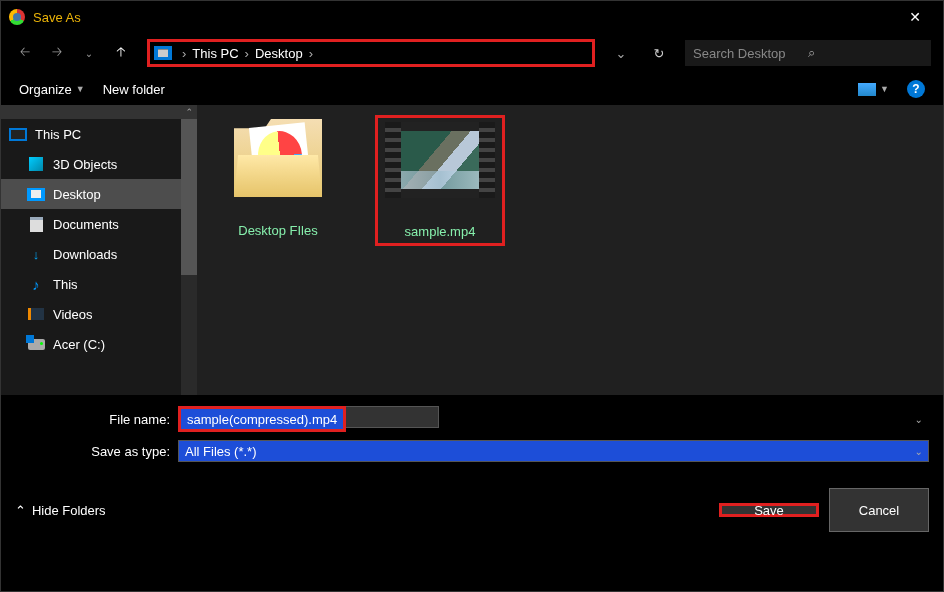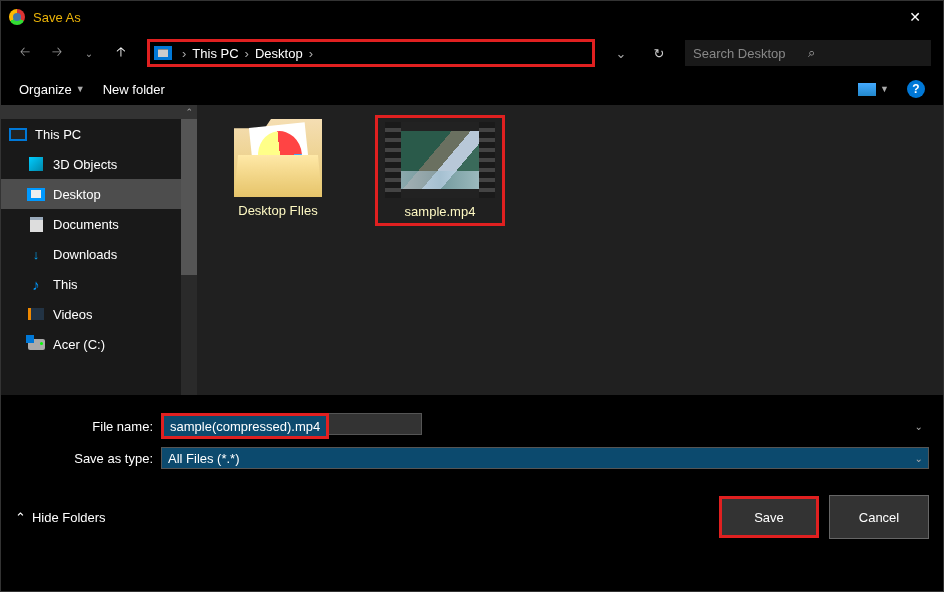--- a/index.html
+++ b/index.html
@@ -52,39 +52,39 @@
     .folder-ico { width: 88px; height: 78px; position: relative;}
     .folder-back{position:absolute;inset:0;background:linear-gradient(#f5deb3,#e6c870);clip-path:polygon(0 12%,35% 12%,42% 0,100% 0,100% 100%,0 100%);}
     .folder-doc{position:absolute;left:18px;top:6px;width:56px;height:62px;background:#fff;transform:rotate(-6deg);overflow:hidden;}
     .folder-doc::after{content:'';position:absolute;inset:6px;border-radius:50%;background:conic-gradient(#f44 0 90deg,#4af 90deg 200deg,#ff8 200deg 360deg);}
     .folder-front{position:absolute;left:0;right:0;bottom:0;height:60%;background:linear-gradient(#ffe9a8,#e6c46a);transform:perspective(80px) rotateX(10deg);transform-origin:bottom;}
     .video-ico{width:110px;height:76px;background:#222;display:flex;align-items:center;justify-content:center;position:relative;}
     .film-edge{position:absolute;top:0;bottom:0;width:16px;background:repeating-linear-gradient(#1a1a1a 0 6px,#444 6px 10px);}
     .film-edge.l{left:0;}.film-edge.r{right:0;}
     .video-thumb{width:78px;height:58px;background:linear-gradient(130deg,#2a5a4a 0 40%,#6a7060 40% 55%,#b8c8d8 55% 70%,#3a6a5a 70%);position:relative;overflow:hidden;}
     .video-thumb::after{content:'';position:absolute;left:0;right:0;bottom:0;height:18px;background:linear-gradient(90deg,#cde 0,#9bc 50%,#def 100%);opacity:0.6;}
-    .file-label{color:#fef9c3;font-size:13px;text-align:left;}
-    
-    
-    .form-area { padding: 18px 14px 8px 14px; }
+    .file-label{color:#86efac;font-size:13px;text-align:left;margin-top:20px;}
+    
+    
+    .form-area { padding: 11px 14px 8px 14px; margin-left: 17px; }
     .form-row { display: flex; align-items: center; margin-bottom: 8px; }
     .form-label { width: 146px; text-align: right; padding-right: 8px; color:#fff;}
     .form-input-wrap{flex:1;position:relative;}
-    .form-input { flex: 1; height: 22px; background: #0c4a6e; border: 1px solid #555; color: #fff; padding: 0 6px; display:flex;align-items:center;width:100%;}
+    .form-input { flex: 1; height: 22px; background: #1d4ed8; border: 1px solid #555; color: #fff; padding: 0 6px; display:flex;align-items:center;width:100%;}
     .form-input.hl{border:3.5px solid #e02020;width:260px;height:26px;}
     .input-dropdown-caret{position:absolute;right:6px;top:50%;transform:translateY(-50%);color:#aaa;font-size:10px;}
     .row-filename .form-input-wrap{display:flex;}
     .row-filename .rest{flex:1;height:22px;background:#333;border:1px solid #555;border-left:none;}
     
     
     .footer { display: flex; align-items: center; padding: 10px 14px; gap: 10px;}
     .hide-folders{display:flex;align-items:center;gap:6px;cursor:pointer;}
     .footer-spacer{flex:1;}
     .btn { width: 100px; height: 44px; background: #333; border: 1px solid #666; color: #fff; display: flex; align-items: center; justify-content: center; cursor: pointer;}
-    .btn.primary{border:3.5px solid #e02020;height:42px;align-items:center;}
+    .btn.primary{border:3.5px solid #e02020;height:14px;align-items:center;}
     
     
     .ic-thispc{width:18px;height:13px;background:#0078d7;position:relative;}
     .ic-thispc::after{content:'';position:absolute;inset:2px;background:#222;}
     .ic-3d{width:14px;height:14px;background:linear-gradient(135deg,#0cf,#08a);}
     .ic-desktop{width:18px;height:13px;background:#0099ff;}
     .ic-desktop::after{content:'';display:block;width:10px;height:8px;background:#eee;margin:2px auto;}
     .ic-doc{width:13px;height:15px;background:#ddd;border-top:3px solid #9ab;}
     .ic-down{color:#0af;font-weight:bold;}
     .ic-music{color:#09f;font-size:15px;}

